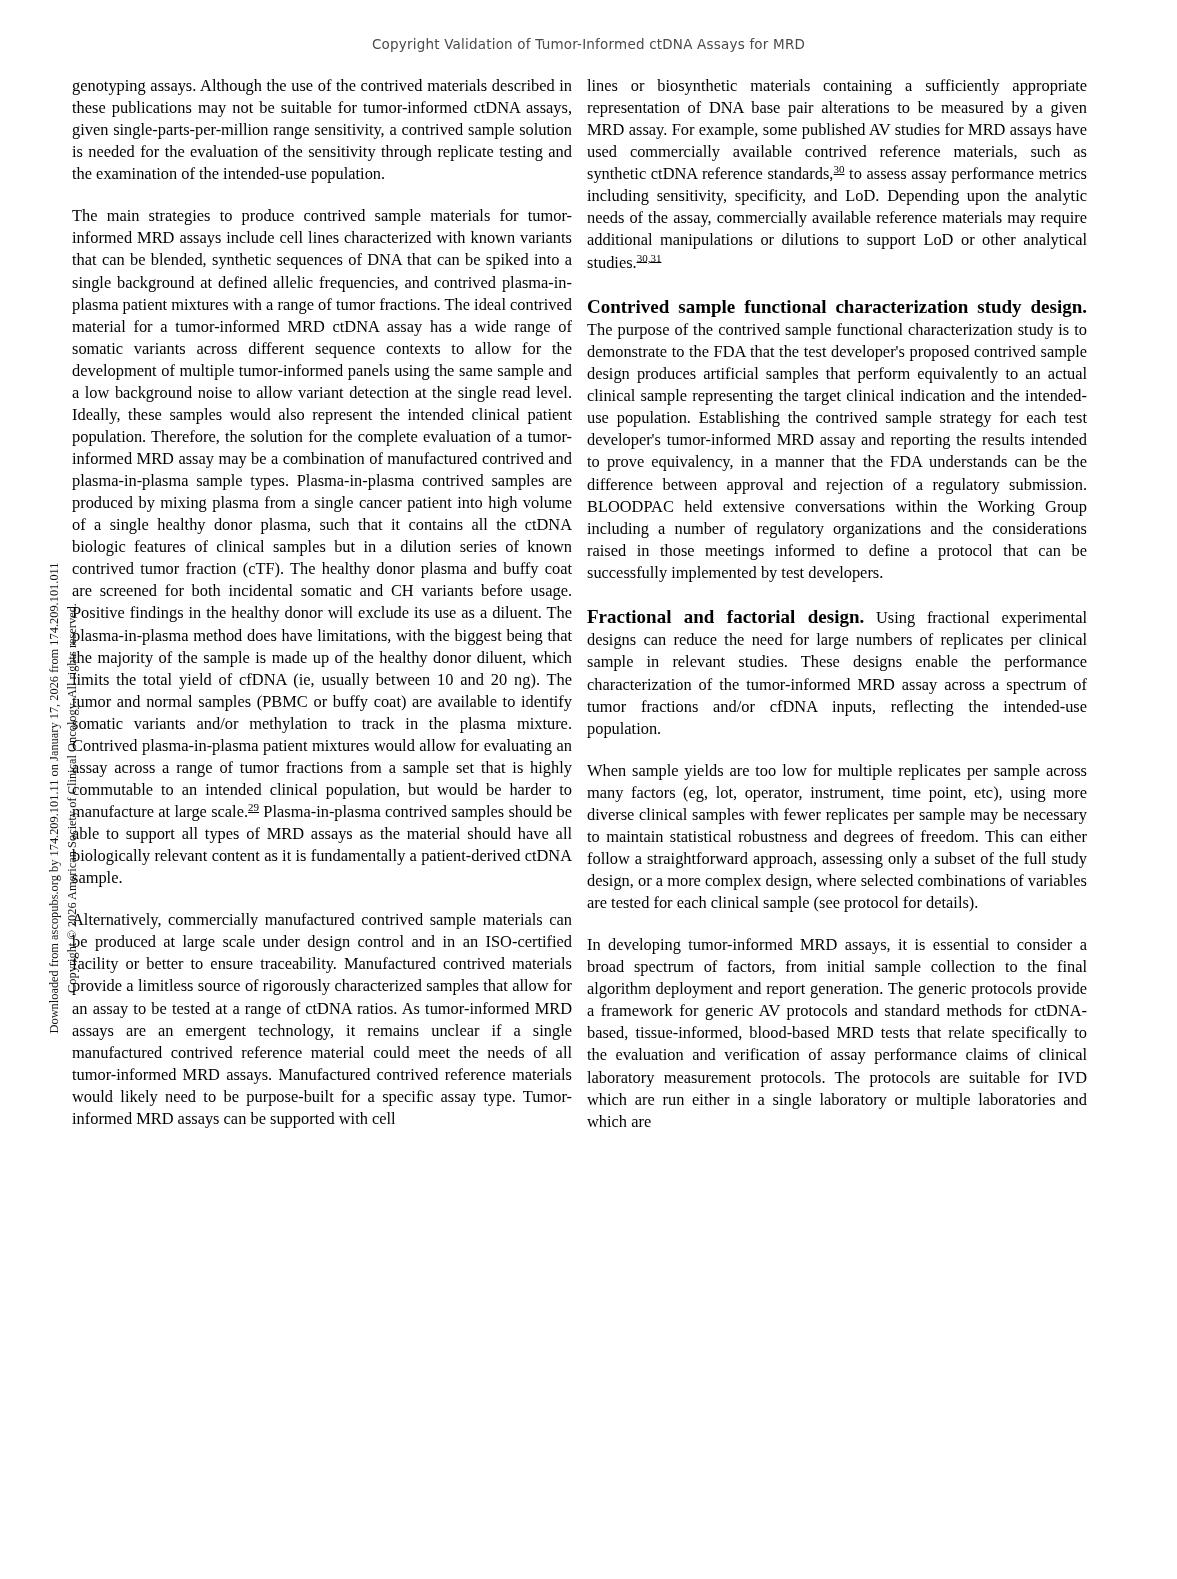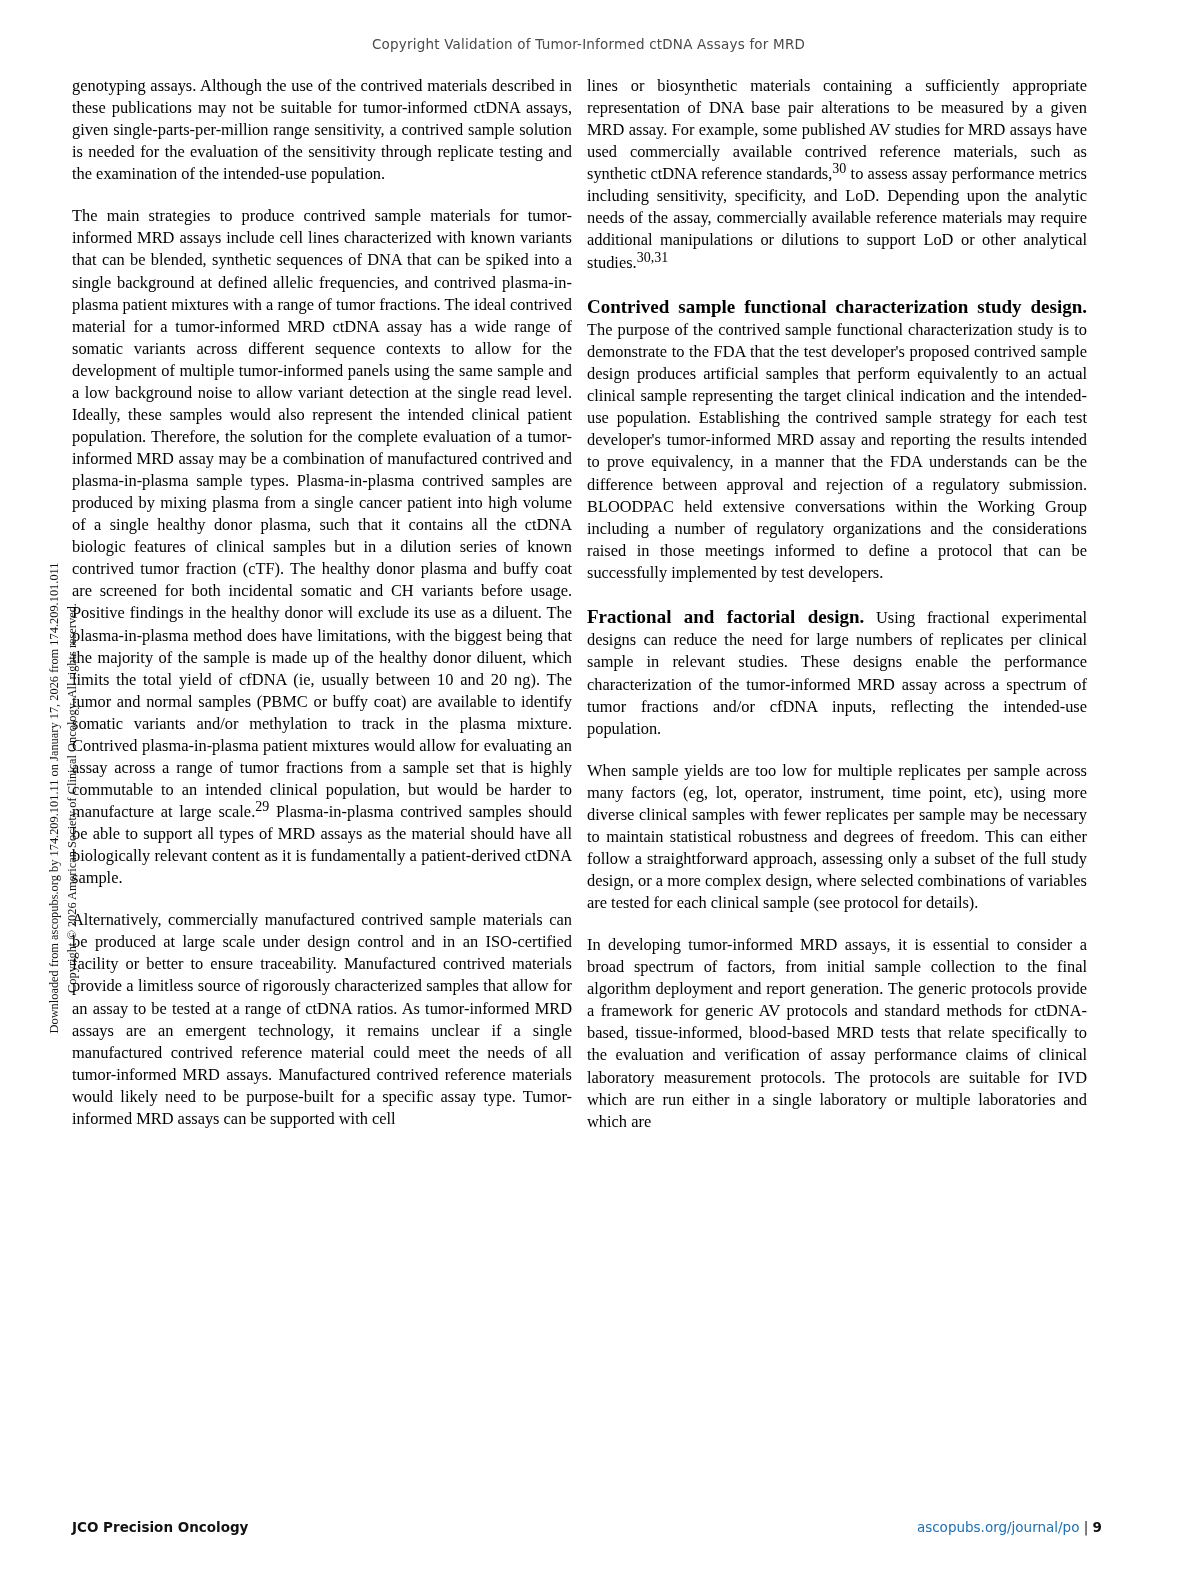--- a/index.html
+++ b/index.html
@@ -67,23 +67,24 @@
     font-weight: bold;
     font-size: 19px;
   }
   .section-italic {
     font-style: italic;
     font-size: 18px;
     margin: 4px 0 18px 0;
     text-align: left;
   }
   sup {
-    font-size: 14px;
+    font-size: 11px;
     vertical-align: super;
     line-height: 0;
+    text-decoration: underline;
   }
   .footer {
     position: absolute;
     bottom: 44px;
     left: 72px;
     width: 1030px;
     display: flex;
     justify-content: space-between;
     align-items: baseline;
     font-family: "DejaVu Sans", sans-serif;
@@ -130,22 +131,14 @@
       <p><span class="run-in-head">Fractional and factorial design.</span><span> Using fractional experimental designs can reduce the need for large numbers of replicates per clinical sample in relevant studies. These designs enable the performance characterization of the tumor-informed MRD assay across a spectrum of tumor fractions and/or cfDNA inputs, reflecting the intended-use population.</span></p>
 
       <p>When sample yields are too low for multiple replicates per sample across many factors (eg, lot, operator, instrument, time point, etc), using more diverse clinical samples with fewer replicates per sample may be necessary to maintain statistical robustness and degrees of freedom. This can either follow a straightforward approach, assessing only a subset of the full study design, or a more complex design, where selected combinations of variables are tested for each clinical sample (see protocol for details).</p>
 
 
       <p>In developing tumor-informed MRD assays, it is essential to consider a broad spectrum of factors, from initial sample collection to the final algorithm deployment and report generation. The generic protocols provide a framework for generic AV protocols and standard methods for ctDNA-based, tissue-informed, blood-based MRD tests that relate specifically to the evaluation and verification of assay performance claims of clinical laboratory measurement protocols. The protocols are suitable for IVD which are run either in a single laboratory or multiple laboratories and which are</p>
     </div>
 
   </div>
 
-  <div class="footer">
-    <div class="footer-left">JCO Precision Oncology</div>
-    <div class="footer-right">
-      <span>ascopubs.org/journal/po</span>
-      <span class="sep">|</span>
-      <span class="pageno">9</span>
-    </div>
-  </div>
 
 </div>
 
 </body></html>

